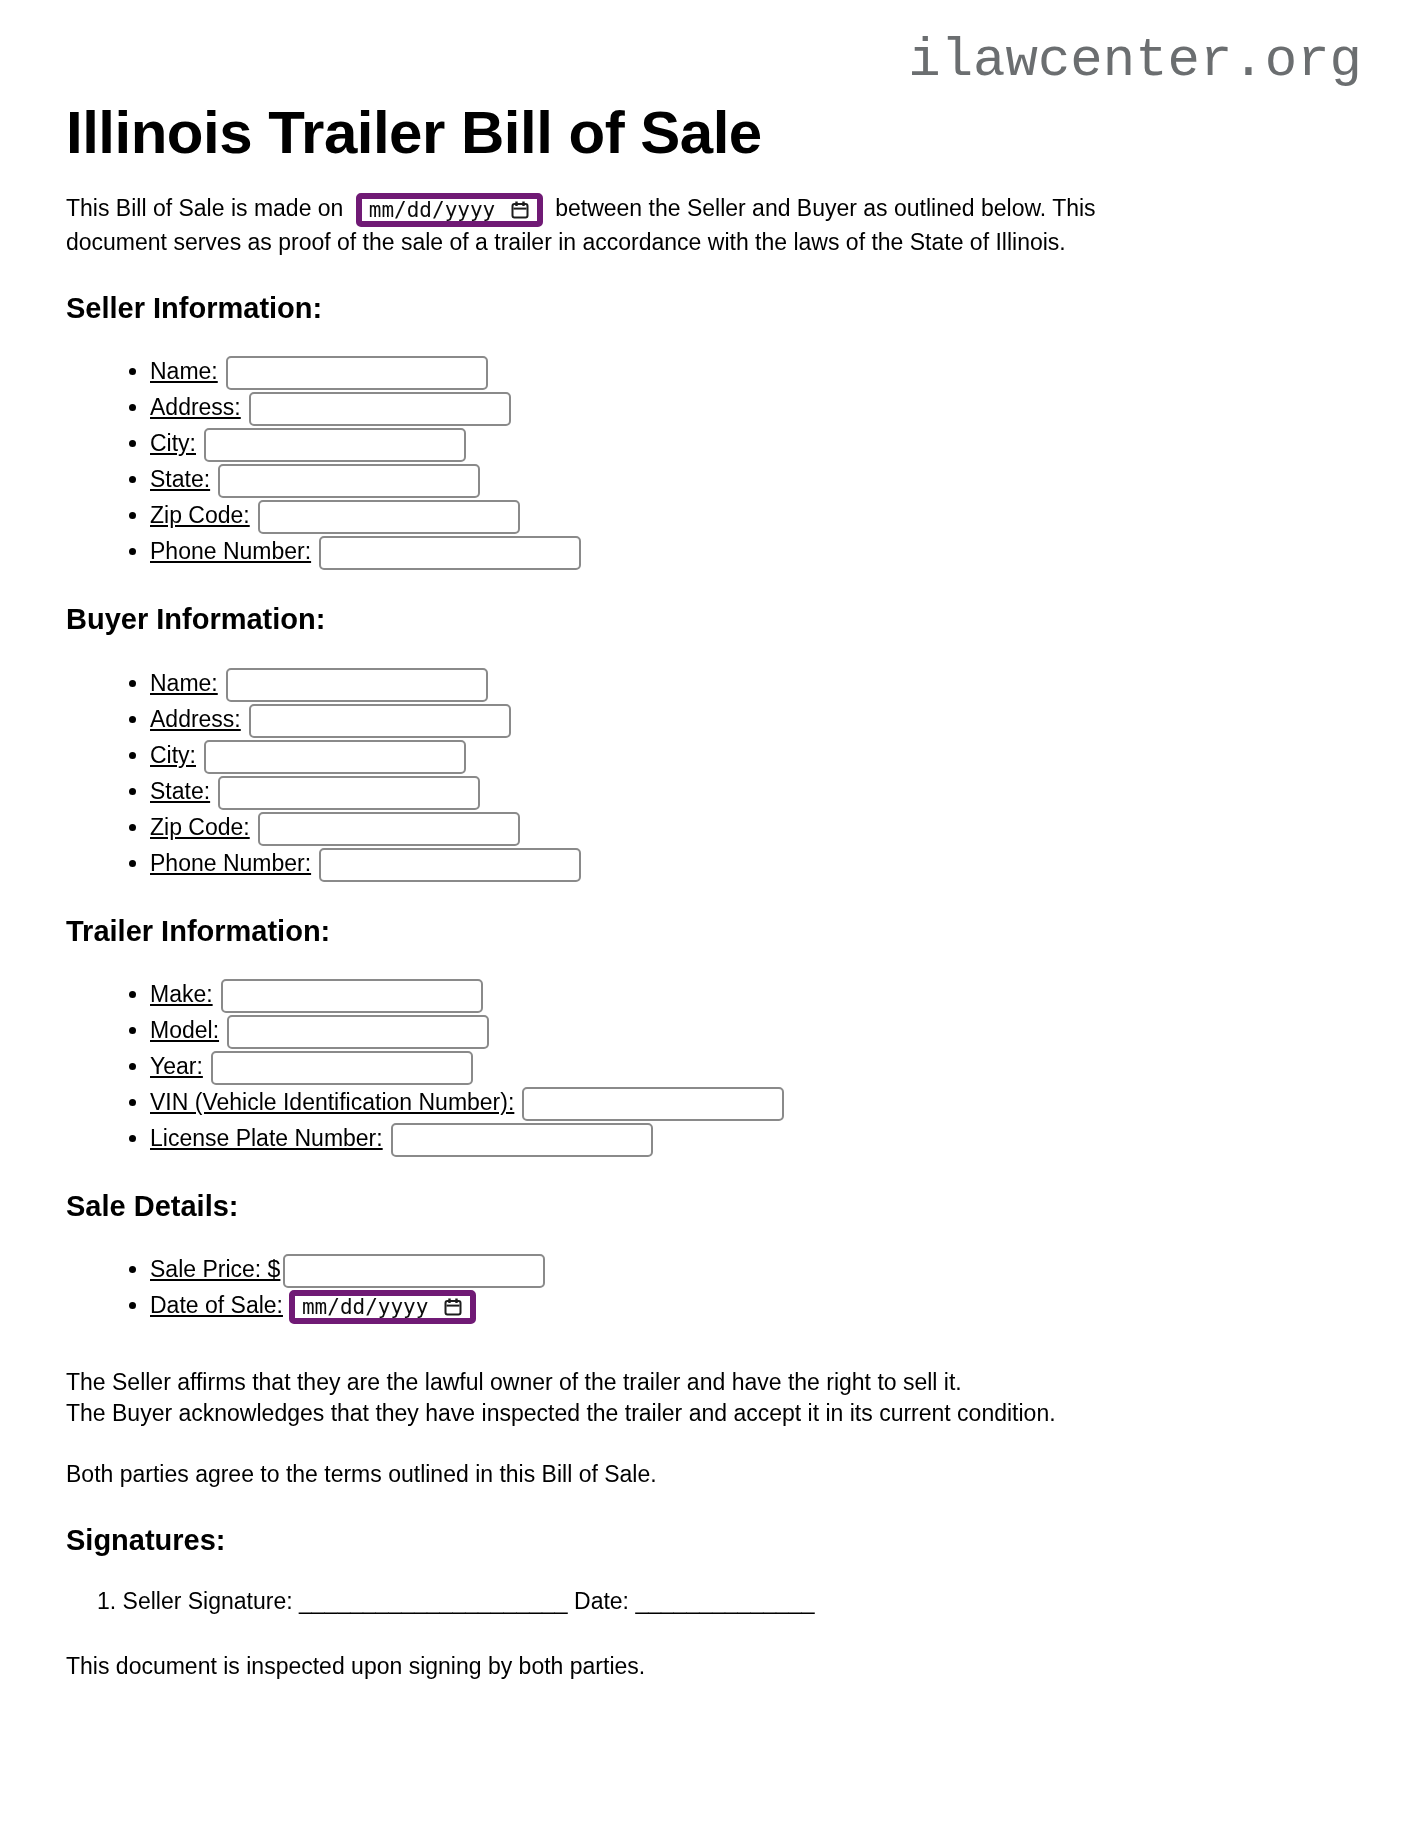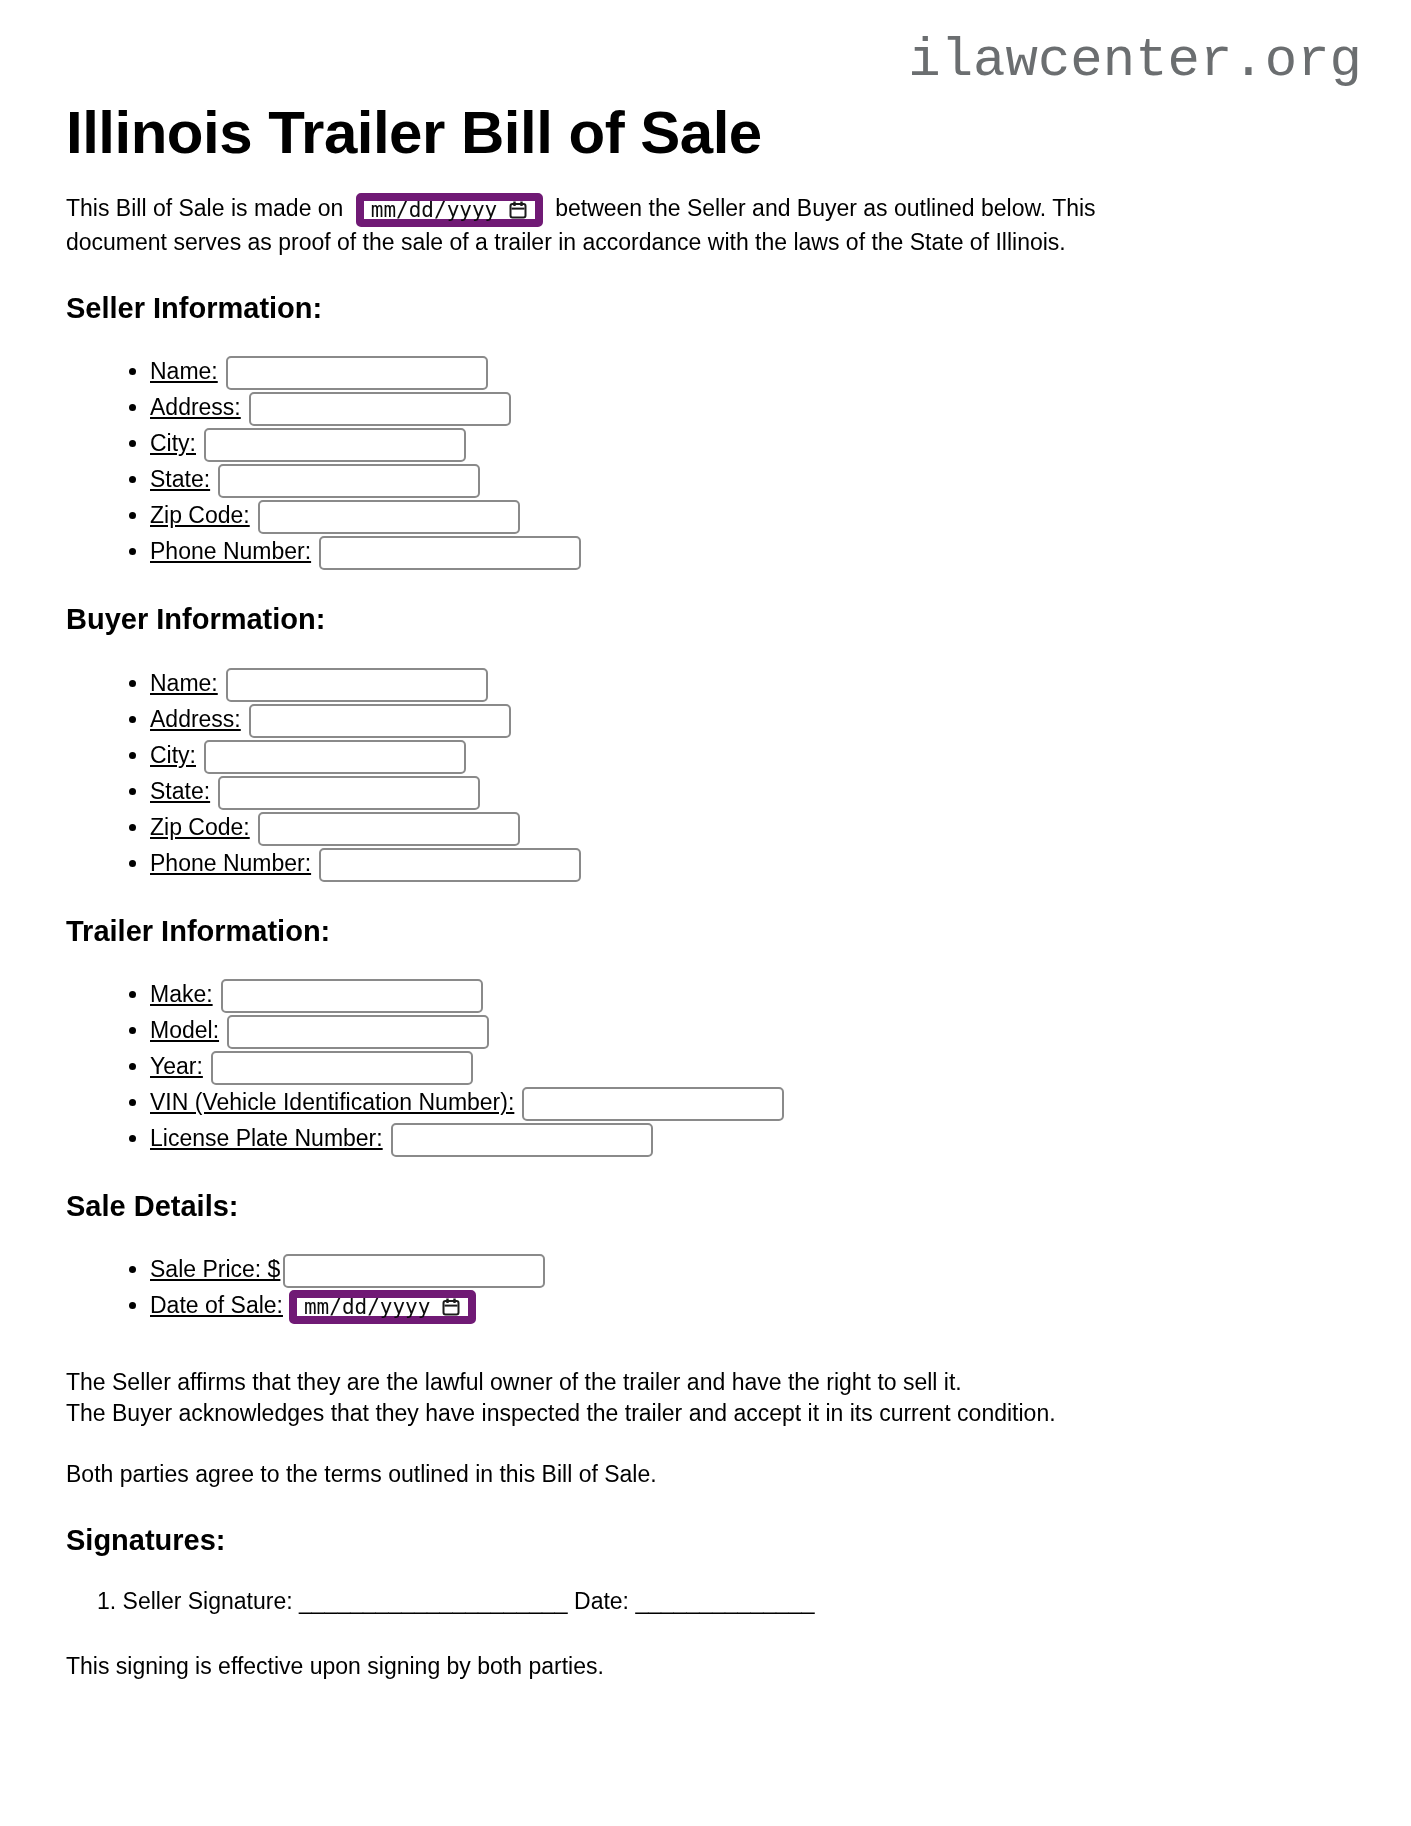--- a/index.html
+++ b/index.html
@@ -25,21 +25,21 @@
   input.ti {
     width:262px; height:34px; box-sizing:border-box;
     border:2px solid #8a8a8a; border-radius:5px; background:#fff;
     margin-left:8px; padding:0 8px; vertical-align:middle; outline:none;
     font:20px "Liberation Sans", sans-serif; color:#000;
   }
   input.ti.price { margin-left:3px; }
   .datebox {
     display:inline-flex; width:187px; height:34px; box-sizing:border-box;
     align-items:center; justify-content:space-between;
-    border:8px solid #701a75; border-radius:5px; background:#fff;
+    border:6px solid #701a75; border-radius:5px; background:#fff;
     padding:0 7px; margin:0 6px; vertical-align:middle; cursor:default;
   }
   .datebox .ph {
     font-family:"DejaVu Sans Mono", monospace;
     font-size:21px; color:#0b0b0b; white-space:nowrap;
   }
   .cal { flex:0 0 auto; margin-left:6px; }
   p.body { width:1085px; line-height:31px; margin:30px 0 0; }
   .block-line { display:block; white-space:nowrap;margin-top:44px; }
   .sigs { margin:28px 0 0; }
@@ -121,13 +121,13 @@
 <div class="sigs">
   <div class="sigrow">
     <span>1.</span>
     <span>Seller Signature:</span>
     <span>_____________________</span>
     <span>Date:</span>
     <span>______________</span>
   </div>
 </div>
 
-<p class="footer">This signing is effective upon signing by both parties.</p>
+<p class="footer">This document is inspected upon signing by both parties.</p>
 
 </body></html>

